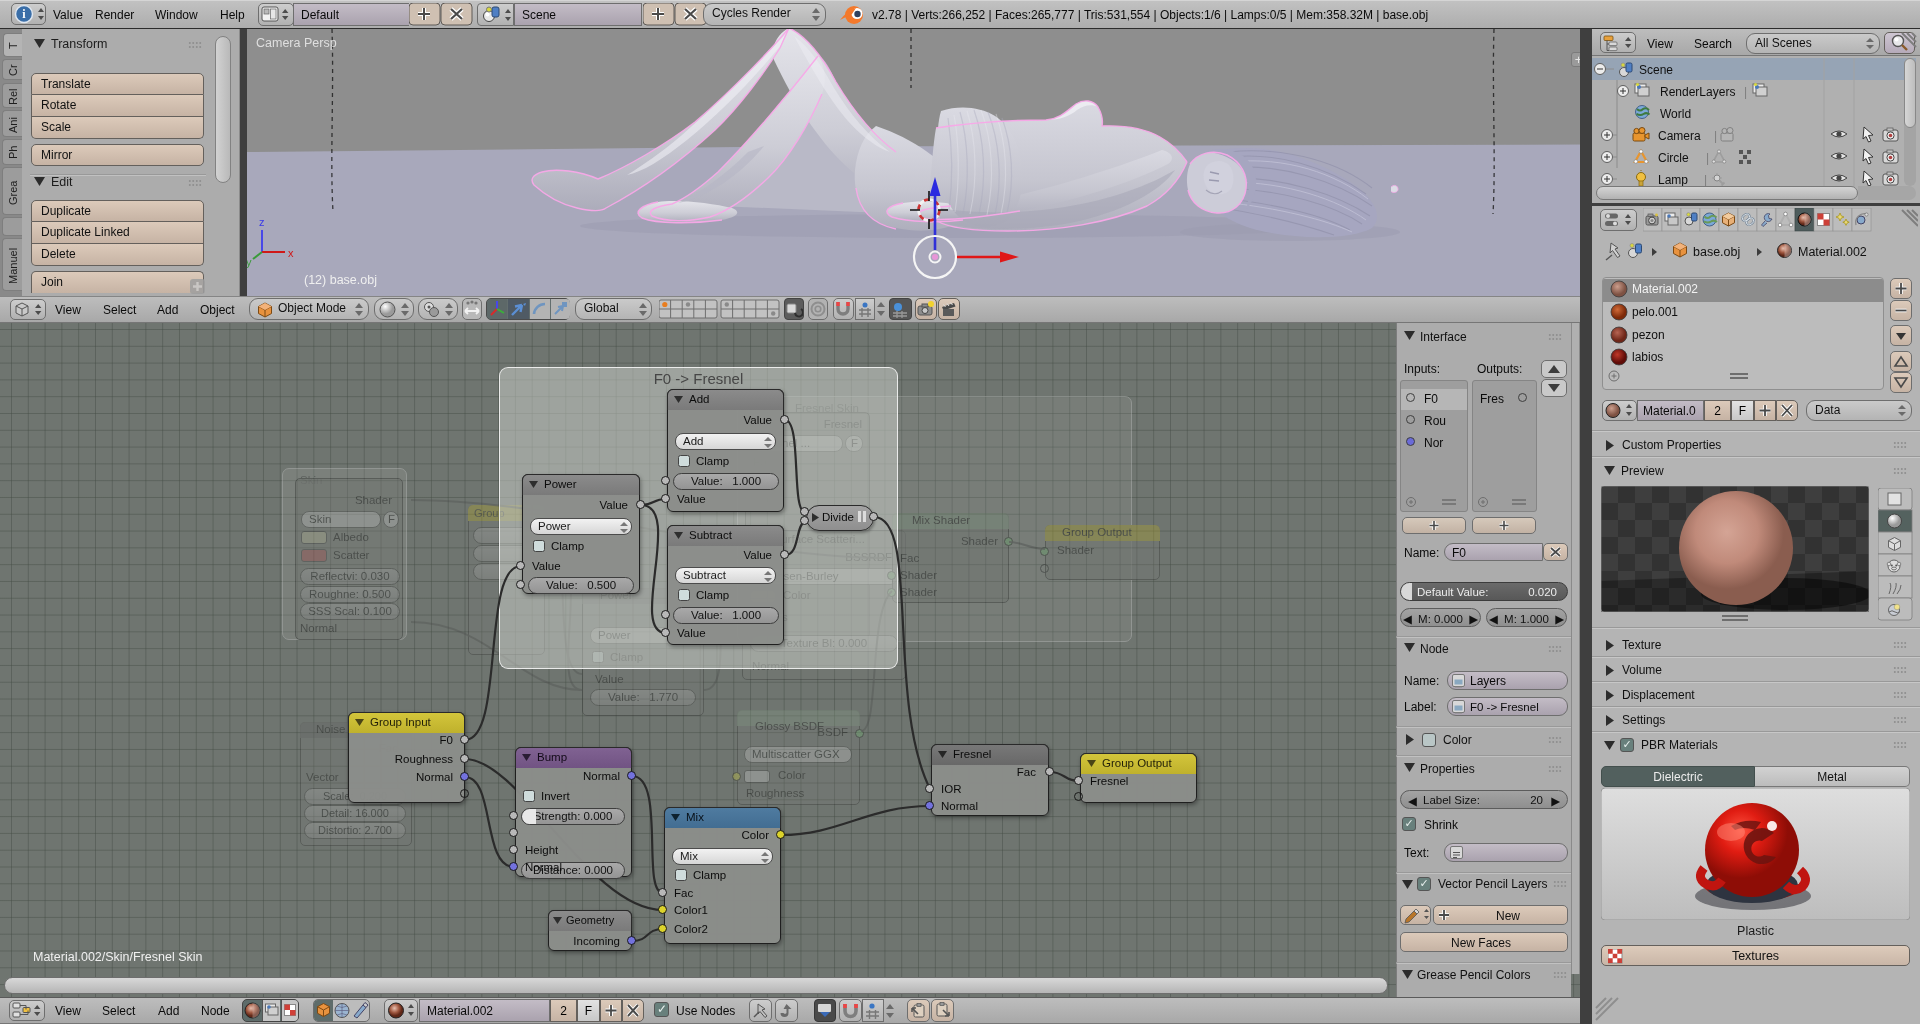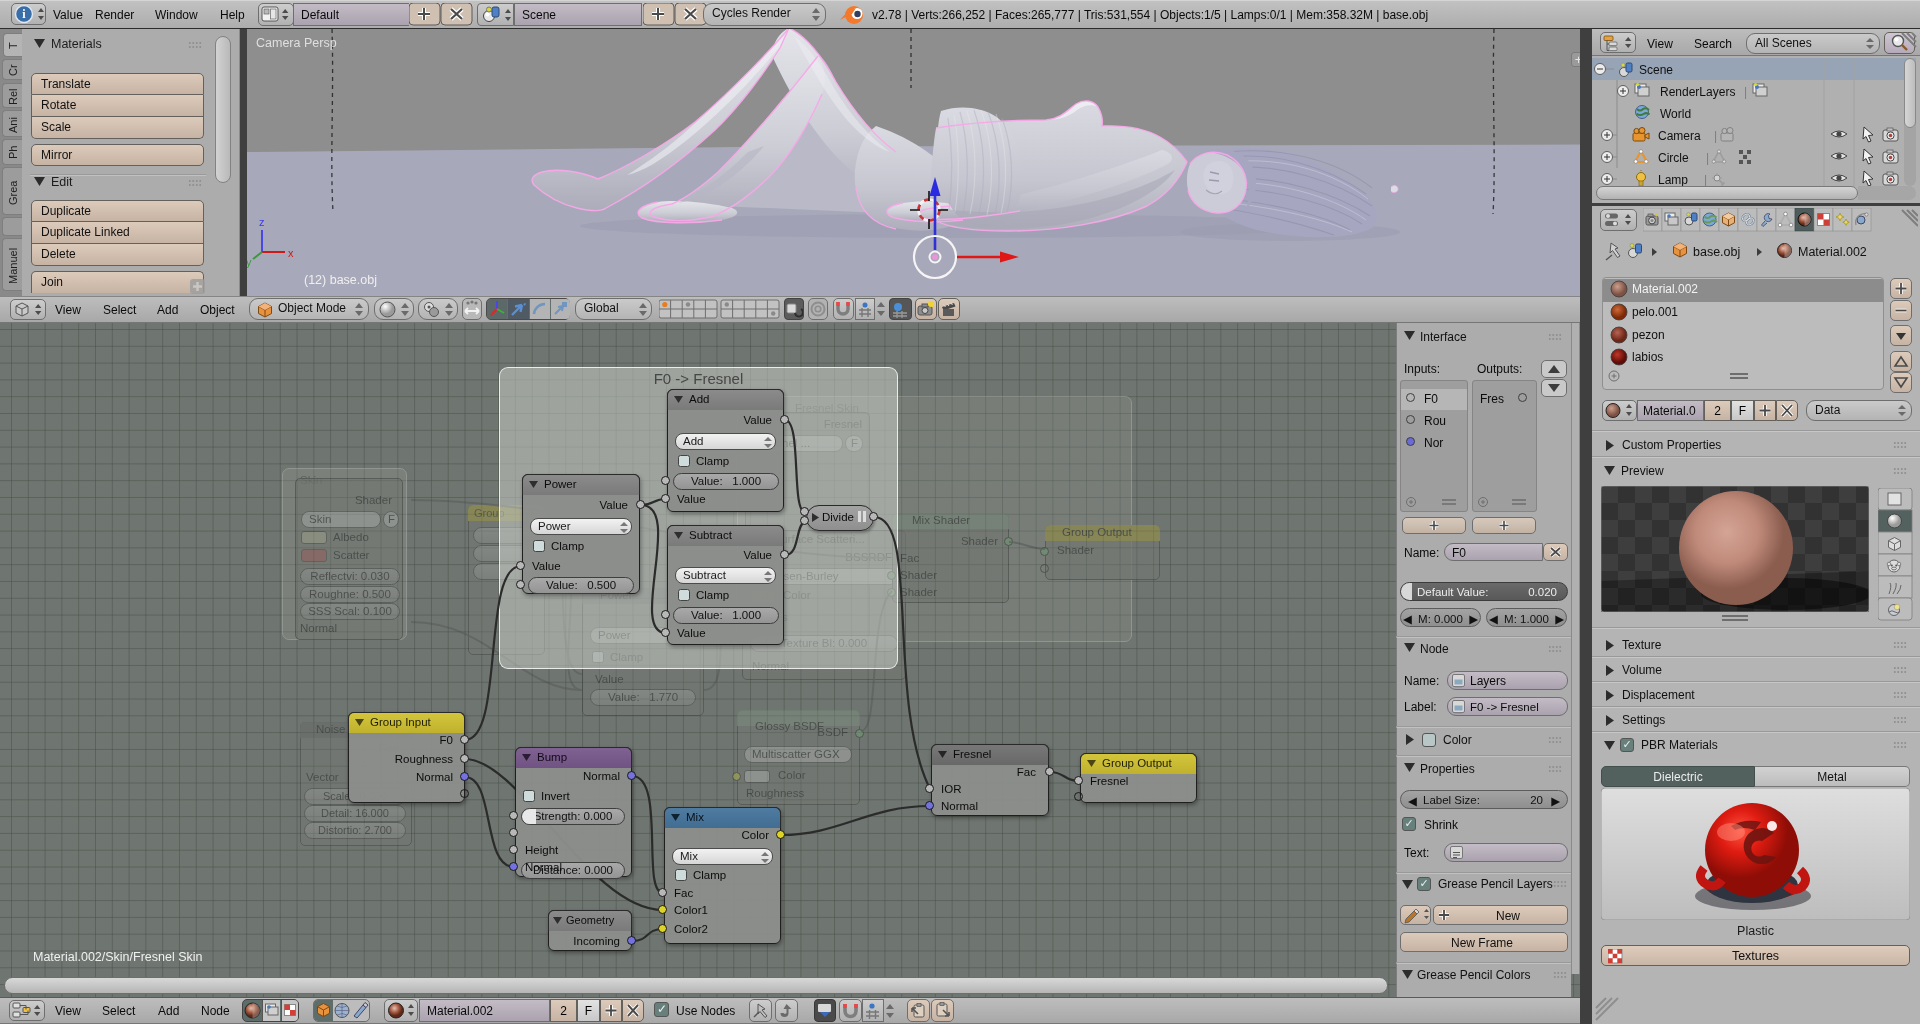--- a/index.html
+++ b/index.html
@@ -87,21 +87,21 @@
       <path d="M1 6 l4-5 4 5z" fill="#6a6a6a"></path>
       <path d="M1 9 l4 5 4-5z" fill="#6a6a6a"></path>
     </svg>
 </div>
 <svg class="ab" style="left:838px;top:2px" width="30" height="26" viewBox="0 0 30 26">
     <circle cx="16" cy="13" r="9" fill="#f4792b"></circle>
     <circle cx="19" cy="11.5" r="5.5" fill="#fff"></circle>
     <circle cx="19.5" cy="12" r="3.2" fill="#30415f"></circle>
     <path d="M2 18 Q10 8 18 6 L14 12 Z" fill="#f4792b"></path>
   </svg>
-<div class="tx" style="left:872px;top:8px">v2.78 | Verts:266,252 | Faces:265,777 | Tris:531,554 | Objects:1/5 | Lamps:0/1 | Mem:358.32M | base.obj</div>
+<div class="tx" style="left:872px;top:8px">v2.78 | Verts:266,252 | Faces:265,777 | Tris:531,554 | Objects:1/6 | Lamps:0/5 | Mem:358.32M | base.obj</div>
 
 <div class="ab" style="left:247px;top:29px;width:1339px;height:267px;background:#8e8e8e;overflow:hidden">
 <svg width="1339" height="267" viewBox="247 29 1339 267">
  <defs>
   <linearGradient id="bodg" x1="0" y1="0" x2="0" y2="1">
    <stop offset="0" stop-color="#dadae2"></stop>
           <stop offset=".6" stop-color="#c6c6d0"></stop>
           <stop offset="1" stop-color="#aeaebc"></stop>
   </linearGradient>
   <linearGradient id="legg" x1="0" y1="0" x2="0" y2="1">
@@ -243,21 +243,21 @@
 <text x="17" y="104" transform="rotate(-90 17 104)">Ani</text>
 <text x="17" y="130" transform="rotate(-90 17 130)">Ph</text>
 <text x="17" y="176" transform="rotate(-90 17 176)">Grea</text>
 <text x="17" y="255" transform="rotate(-90 17 255)">Manuel</text>
 </g>
   </svg>
 
 <svg class="ab" style="left:34px;top:39px" width="12" height="10">
     <path d="M0 0 h11 l-5.5 9z" fill="#2c2c2c"></path>
   </svg>
-<div class="panhdr" style="left:51px;top:37px;font-size:12.5px">Materials</div>
+<div class="panhdr" style="left:51px;top:37px;font-size:12.5px">Transform</div>
 <div class="dots" style="left:188px;top:41px"></div>
 <div class="btn" style="left:31px;top:73px;width:173px;height:22px;border-radius:5px 5px 0 0">Translate</div>
 <div class="btn" style="left:31px;top:95px;width:173px;height:22px;border-radius:0;border-top:none">Rotate</div>
 <div class="btn" style="left:31px;top:117px;width:173px;height:22px;border-radius:0 0 5px 5px;border-top:none">Scale</div>
 <div class="btn" style="left:31px;top:144px;width:173px;height:22px">Mirror</div>
 <div class="sep" style="left:30px;top:174px;width:176px"></div>
 <svg class="ab" style="left:34px;top:177px" width="12" height="10">
     <path d="M0 0 h11 l-5.5 9z" fill="#2c2c2c"></path>
   </svg>
 <div class="panhdr" style="left:51px;top:175px;font-size:12.5px">Edit</div>
@@ -811,33 +811,33 @@
 <div class="tx" style="left:1404px;top:846px">Text:</div>
 <div class="ab lav" style="left:1444px;top:843px;width:124px;height:19px;border-radius:9px"></div>
 <div class="ab" style="left:1450px;top:846px;width:13px;height:13px;background:#d8d8d8;border:1px solid #777;border-radius:2px"><svg width="11" height="11">
       <path d="M2 2.5 h7 M2 5 h7 M2 7.5 h4" stroke="#555"></path>
     </svg></div>
 <div class="sep" style="left:1396px;top:872px;width:175px"></div>
 <svg class="ab" style="left:1402px;top:880px" width="12" height="10">
     <path d="M0 0 h11 l-5.5 9z" fill="#2c2c2c"></path>
   </svg>
 <div class="cbx" style="left:1417px;top:877px"></div>
-<div class="prophdr" style="left:1438px;top:877px">Grease Pencil Layers</div>
+<div class="prophdr" style="left:1438px;top:877px">Vector Pencil Layers</div>
 <div class="dots" style="left:1553px;top:880px"></div>
 <div class="gbtn" style="left:1400px;top:905px;width:31px;height:20px;background:linear-gradient(#dccaba,#c6b3a4)"><svg width="29" height="18">
       <path d="M5 13 L13 5 l3 3 -8 8 -4 1z" fill="#b8762a" stroke="#555" stroke-width=".8"></path>
       <path d="M13 5 l2-2 3 3 -2 2z" fill="#d8d8d8" stroke="#555" stroke-width=".8"></path>
       <path d="M23 6 l2.5-3 2.5 3z M23 10 l2.5 3 2.5-3z" fill="#555"></path>
     </svg></div>
 <div class="gbtn" style="left:1433px;top:905px;width:135px;height:20px;background:linear-gradient(#dccaba,#c6b3a4)"><svg width="20" height="18">
       <path d="M10 4 v10 M5 9 h10" stroke="#fff" stroke-width="3.6"></path>
       <path d="M10 4 v10 M5 9 h10" stroke="#4a4a4a" stroke-width="1.8"></path>
     </svg><span class="ab" style="left:62px;top:3px;font-size:12px;color:#111">New</span></div>
 <div class="gbtn" style="left:1400px;top:932px;width:168px;height:20px;background:linear-gradient(#dccaba,#c6b3a4)">
-    <span class="ab" style="left:50px;top:3px;font-size:12px;color:#111">New Frame</span>
+    <span class="ab" style="left:50px;top:3px;font-size:12px;color:#111">New Faces</span>
   </div>
 <div class="sep" style="left:1396px;top:962px;width:175px"></div>
 <svg class="ab" style="left:1402px;top:970px" width="12" height="10">
     <path d="M0 0 h11 l-5.5 9z" fill="#2c2c2c"></path>
   </svg>
 <div class="prophdr" style="left:1417px;top:968px">Grease Pencil Colors</div>
 <div class="dots" style="left:1553px;top:971px"></div>
 
 <div class="hdr" style="left:0;top:997px;width:1588px;height:27px;border-top:1px solid #5a5a5a"></div>
 <div class="gbtn" style="left:9px;top:1000px;width:36px;height:21px">

